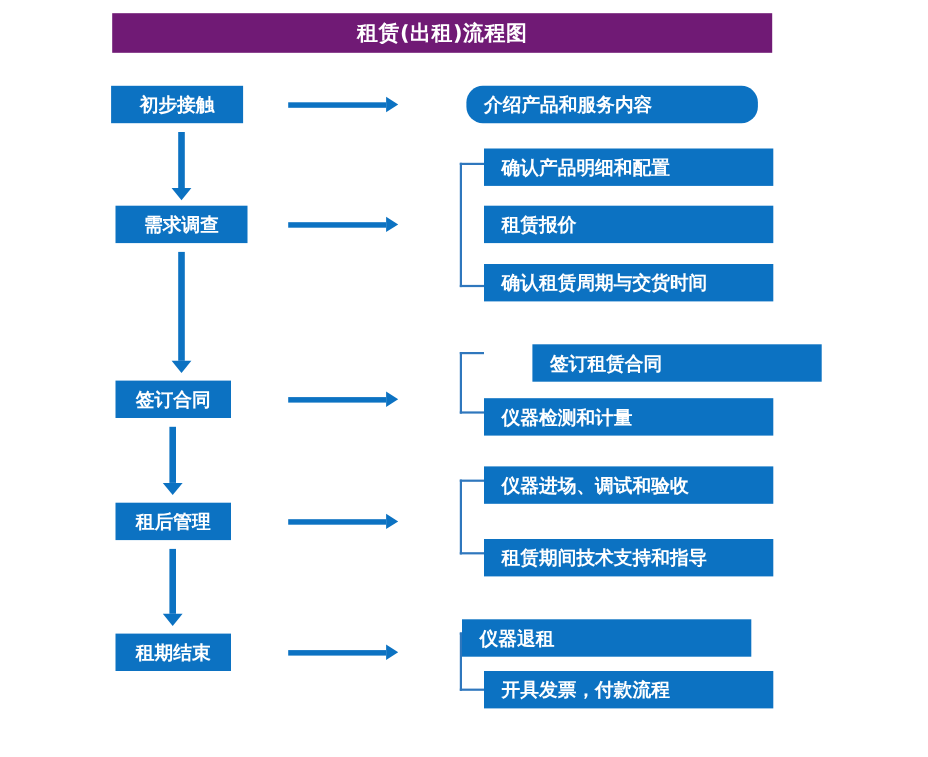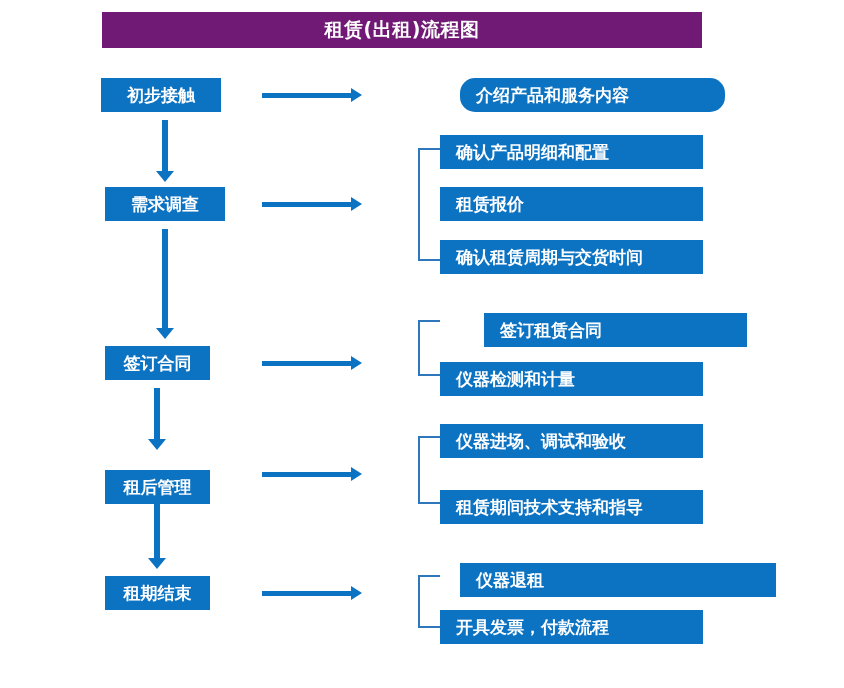--- a/index.html
+++ b/index.html
@@ -114,21 +114,21 @@
 <div id="canvas">
 
   <div class="title-bar">租赁(出租)流程图</div>
 
   <div class="box stage" style="left:101px; top:78px; width:120px; height:34px;">初步接触</div>
 
   <div class="box stage" style="left:105px; top:187px; width:120px; height:34px;">需求调查</div>
 
   <div class="box stage" style="left:105px; top:346px; width:105px; height:34px;">签订合同</div>
 
-  <div class="box stage" style="left:105px; top:457px; width:105px; height:34px;margin-top:13px;">租后管理</div>
+  <div class="box stage" style="left:105px; top:457px; width:105px; height:34px;">租后管理</div>
 
   <div class="box stage" style="left:105px; top:576px; width:105px; height:34px;">租期结束</div>
 
   <div class="arrow-down" style="left:156px; top:120px; height:62px;">
     <div class="shaft" style="height:51px;"></div>
     <div class="head" style="top:51px;"></div>
   </div>
 
   <div class="arrow-down" style="left:156px; top:229px; height:110px;">
     <div class="shaft" style="height:99px;"></div>
@@ -171,33 +171,33 @@
   </div>
 
   <div class="bracket" style="left:418px; top:148px; width:22px; height:113px;"></div>
 
   <div class="bracket" style="left:418px; top:320px; width:22px; height:56px;"></div>
 
   <div class="bracket" style="left:418px; top:436px; width:22px; height:68px;"></div>
 
   <div class="bracket" style="left:418px; top:575px; width:22px; height:53px;"></div>
 
-  <div class="box detail" style="left:460px; top:78px; width:265px; height:34px;border-radius:15px;">介绍产品和服务内容</div>
+  <div class="box detail" style="left:424px; top:78px; width:265px; height:34px;border-radius:15px;">介绍产品和服务内容</div>
 
   <div class="box detail" style="left:440px; top:135px; width:263px; height:34px;">确认产品明细和配置</div>
 
   <div class="box detail" style="left:440px; top:187px; width:263px; height:34px;">租赁报价</div>
 
   <div class="box detail" style="left:440px; top:240px; width:263px; height:34px;">确认租赁周期与交货时间</div>
 
   <div class="box detail" style="left:440px; top:313px; width:263px; height:34px;margin-left:44px;">签订租赁合同</div>
 
   <div class="box detail" style="left:440px; top:362px; width:263px; height:34px;">仪器检测和计量</div>
 
   <div class="box detail" style="left:440px; top:490px; width:263px; height:34px;">租赁期间技术支持和指导</div>
 
   <div class="box detail" style="left:440px; top:424px; width:263px; height:34px;">仪器进场、调试和验收</div>
 
-  <div class="box detail" style="left:460px; top:563px; width:316px; height:34px;">仪器退租</div>
+  <div class="box detail" style="left:420px; top:563px; width:263px; height:34px;">仪器退租</div>
 
   <div class="box detail" style="left:440px; top:610px; width:263px; height:34px;">开具发票，付款流程</div>
 
 </div>
 
 </body></html>

